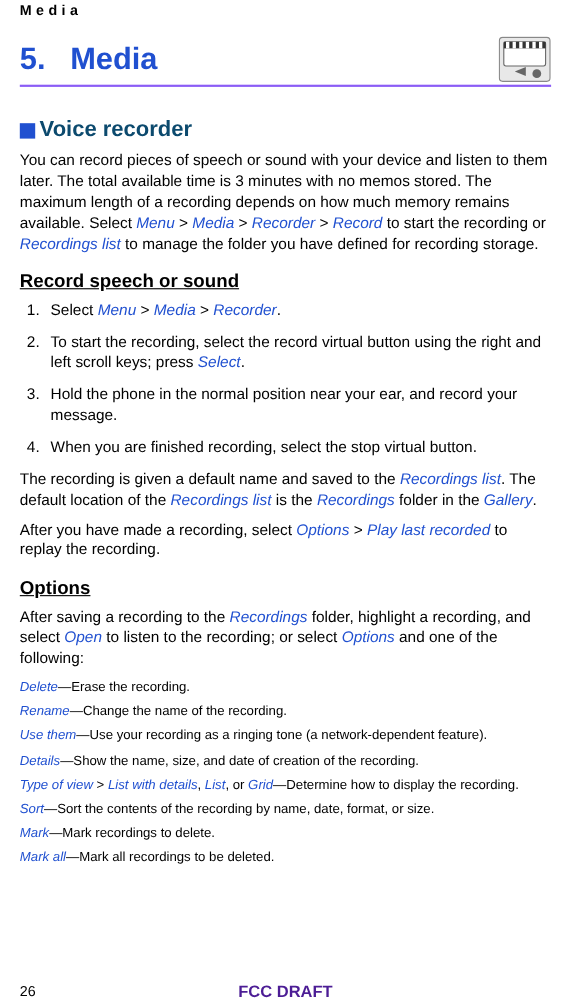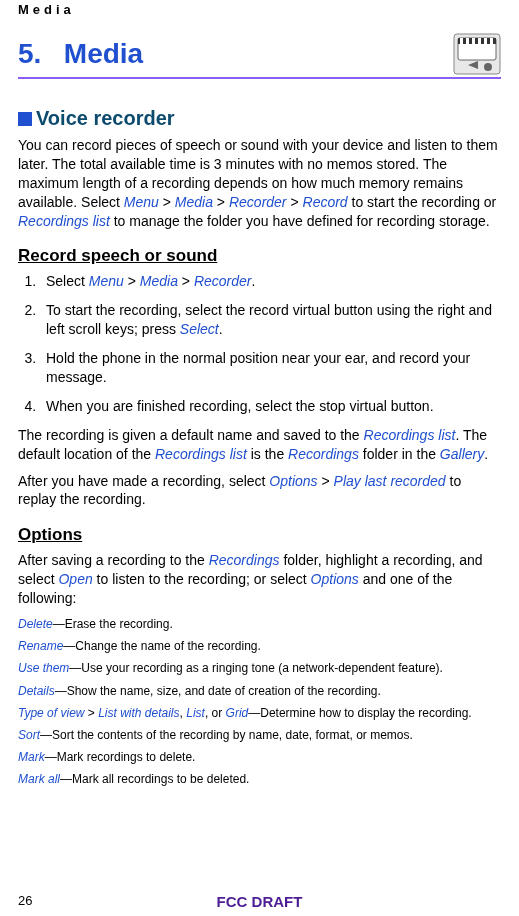--- a/index.html
+++ b/index.html
@@ -161,20 +161,20 @@
 
 <p class="body-text">
   <span>After saving a recording to the </span><span class="blue">Recordings</span><span> folder, highlight a recording, and select </span><span class="blue">Open</span><span> to listen to the recording; or select </span><span class="blue">Options</span><span> and one of the following:</span>
 </p>
 
 <p class="option-line"><span class="blue">Delete</span><span>—Erase the recording.</span></p>
 <p class="option-line"><span class="blue">Rename</span><span>—Change the name of the recording.</span></p>
 <p class="option-line"><span class="blue">Use them</span><span>—Use your recording as a ringing tone (a network-dependent feature).</span></p>
 <p class="option-line"><span class="blue">Details</span><span>—Show the name, size, and date of creation of the recording.</span></p>
 <p class="option-line"><span class="blue">Type of view</span><span> &gt; </span><span class="blue">List with details</span><span>, </span><span class="blue">List</span><span>, or </span><span class="blue">Grid</span><span>—Determine how to display the recording.</span></p>
-<p class="option-line"><span class="blue">Sort</span><span>—Sort the contents of the recording by name, date, format, or memos.</span></p>
+<p class="option-line"><span class="blue">Sort</span><span>—Sort the contents of the recording by name, date, format, or size.</span></p>
 <p class="option-line"><span class="blue">Mark</span><span>—Mark recordings to delete.</span></p>
 <p class="option-line"><span class="blue">Mark all</span><span>—Mark all recordings to be deleted.</span></p>
 
 <div class="footer">
   <span class="page-num">26</span>
   <span class="fcc">FCC DRAFT</span>
 </div>
 
 </body></html>

